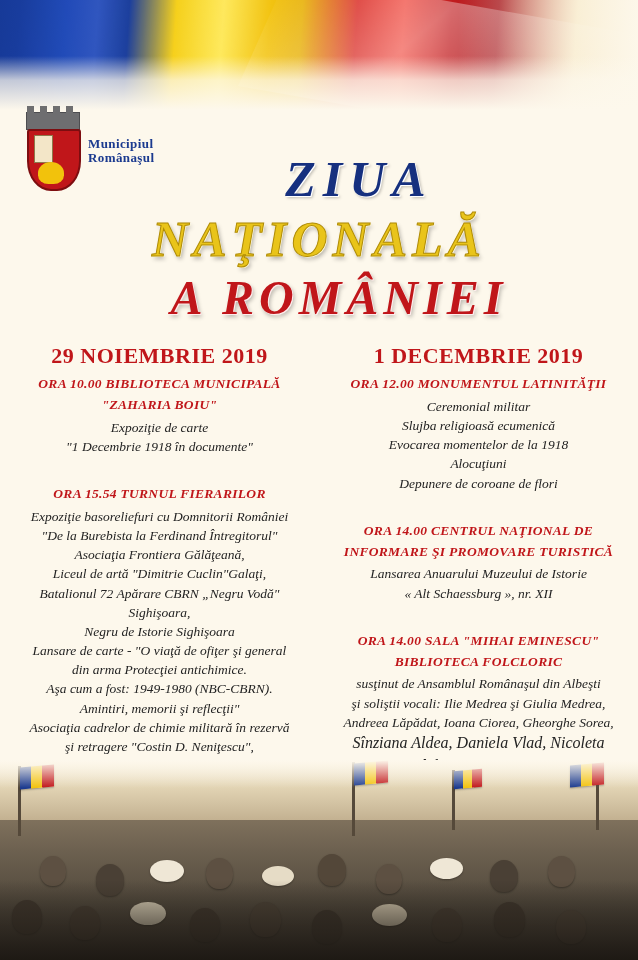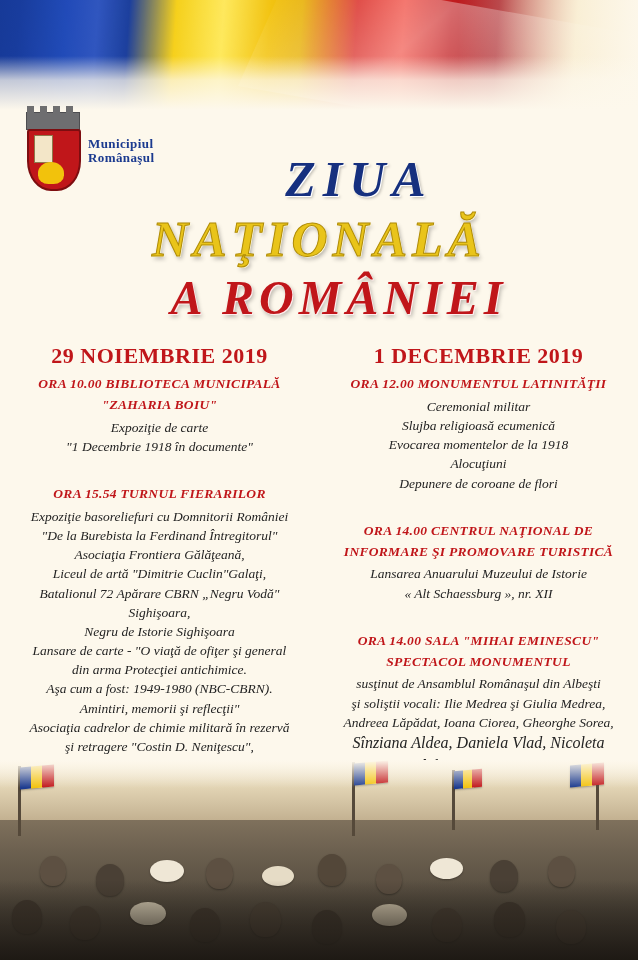--- a/index.html
+++ b/index.html
@@ -354,21 +354,21 @@
         <div class="hour-head">ORA 14.00 CENTRUL NAŢIONAL DE</div>
         <div class="hour-head">INFORMARE ŞI PROMOVARE TURISTICĂ</div>
         <div class="line">Lansarea Anuarului Muzeului de Istorie</div>
         <div class="line">« Alt Schaessburg », nr. XII</div>
       </div>
 
       <div class="spacer-lg"></div>
 
       <div class="blk">
         <div class="hour-head">ORA 14.00 SALA "MIHAI  EMINESCU"</div>
-        <div class="hour-head">SPECTACOL MONUMENTUL</div>
+        <div class="hour-head">BIBLIOTECA FOLCLORIC</div>
         <div class="line">susţinut de Ansamblul Românaşul din Albeşti</div>
         <div class="line">şi soliştii vocali: Ilie Medrea şi Giulia Medrea,</div>
         <div class="line">Andreea Lăpădat, Ioana Ciorea, Gheorghe Sorea,</div>
         <div class="line" style="font-size:16px">Sînziana Aldea, Daniela Vlad, Nicoleta Pârlea, Doina Pintea</div>
       </div>
 
       <div class="free-entry">Intrarea liberă</div>
     </div>
 
   </div>

